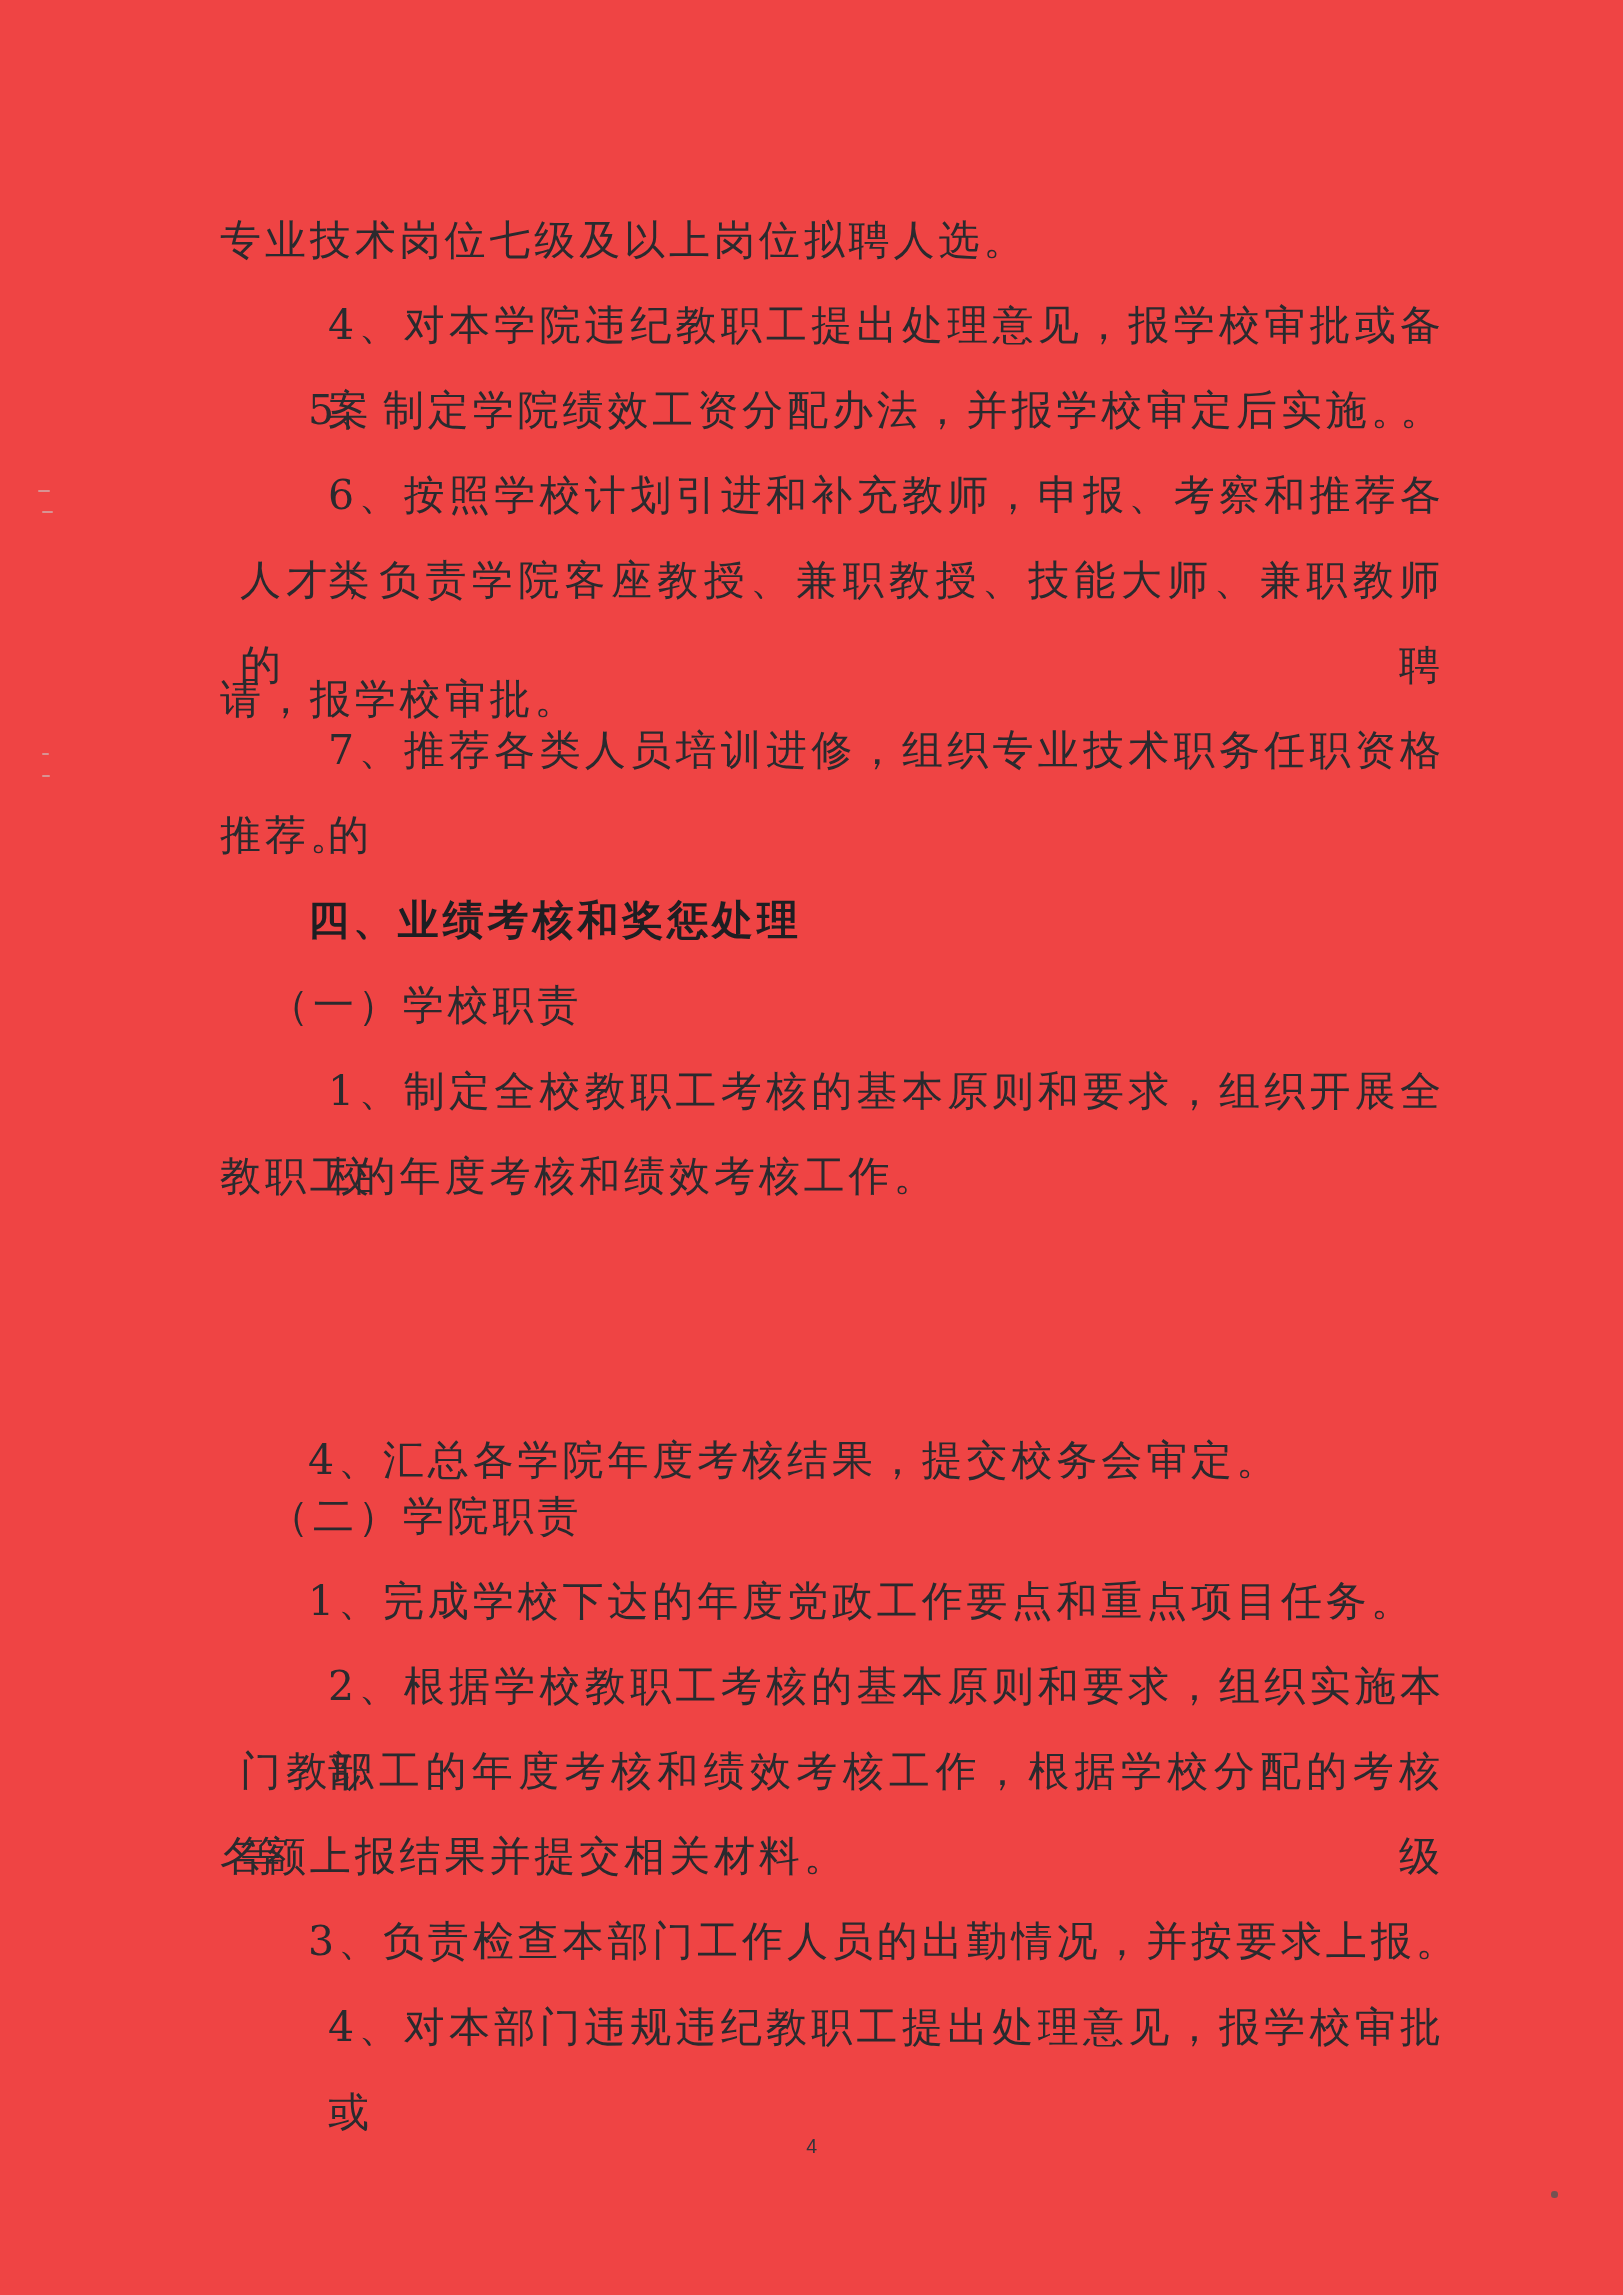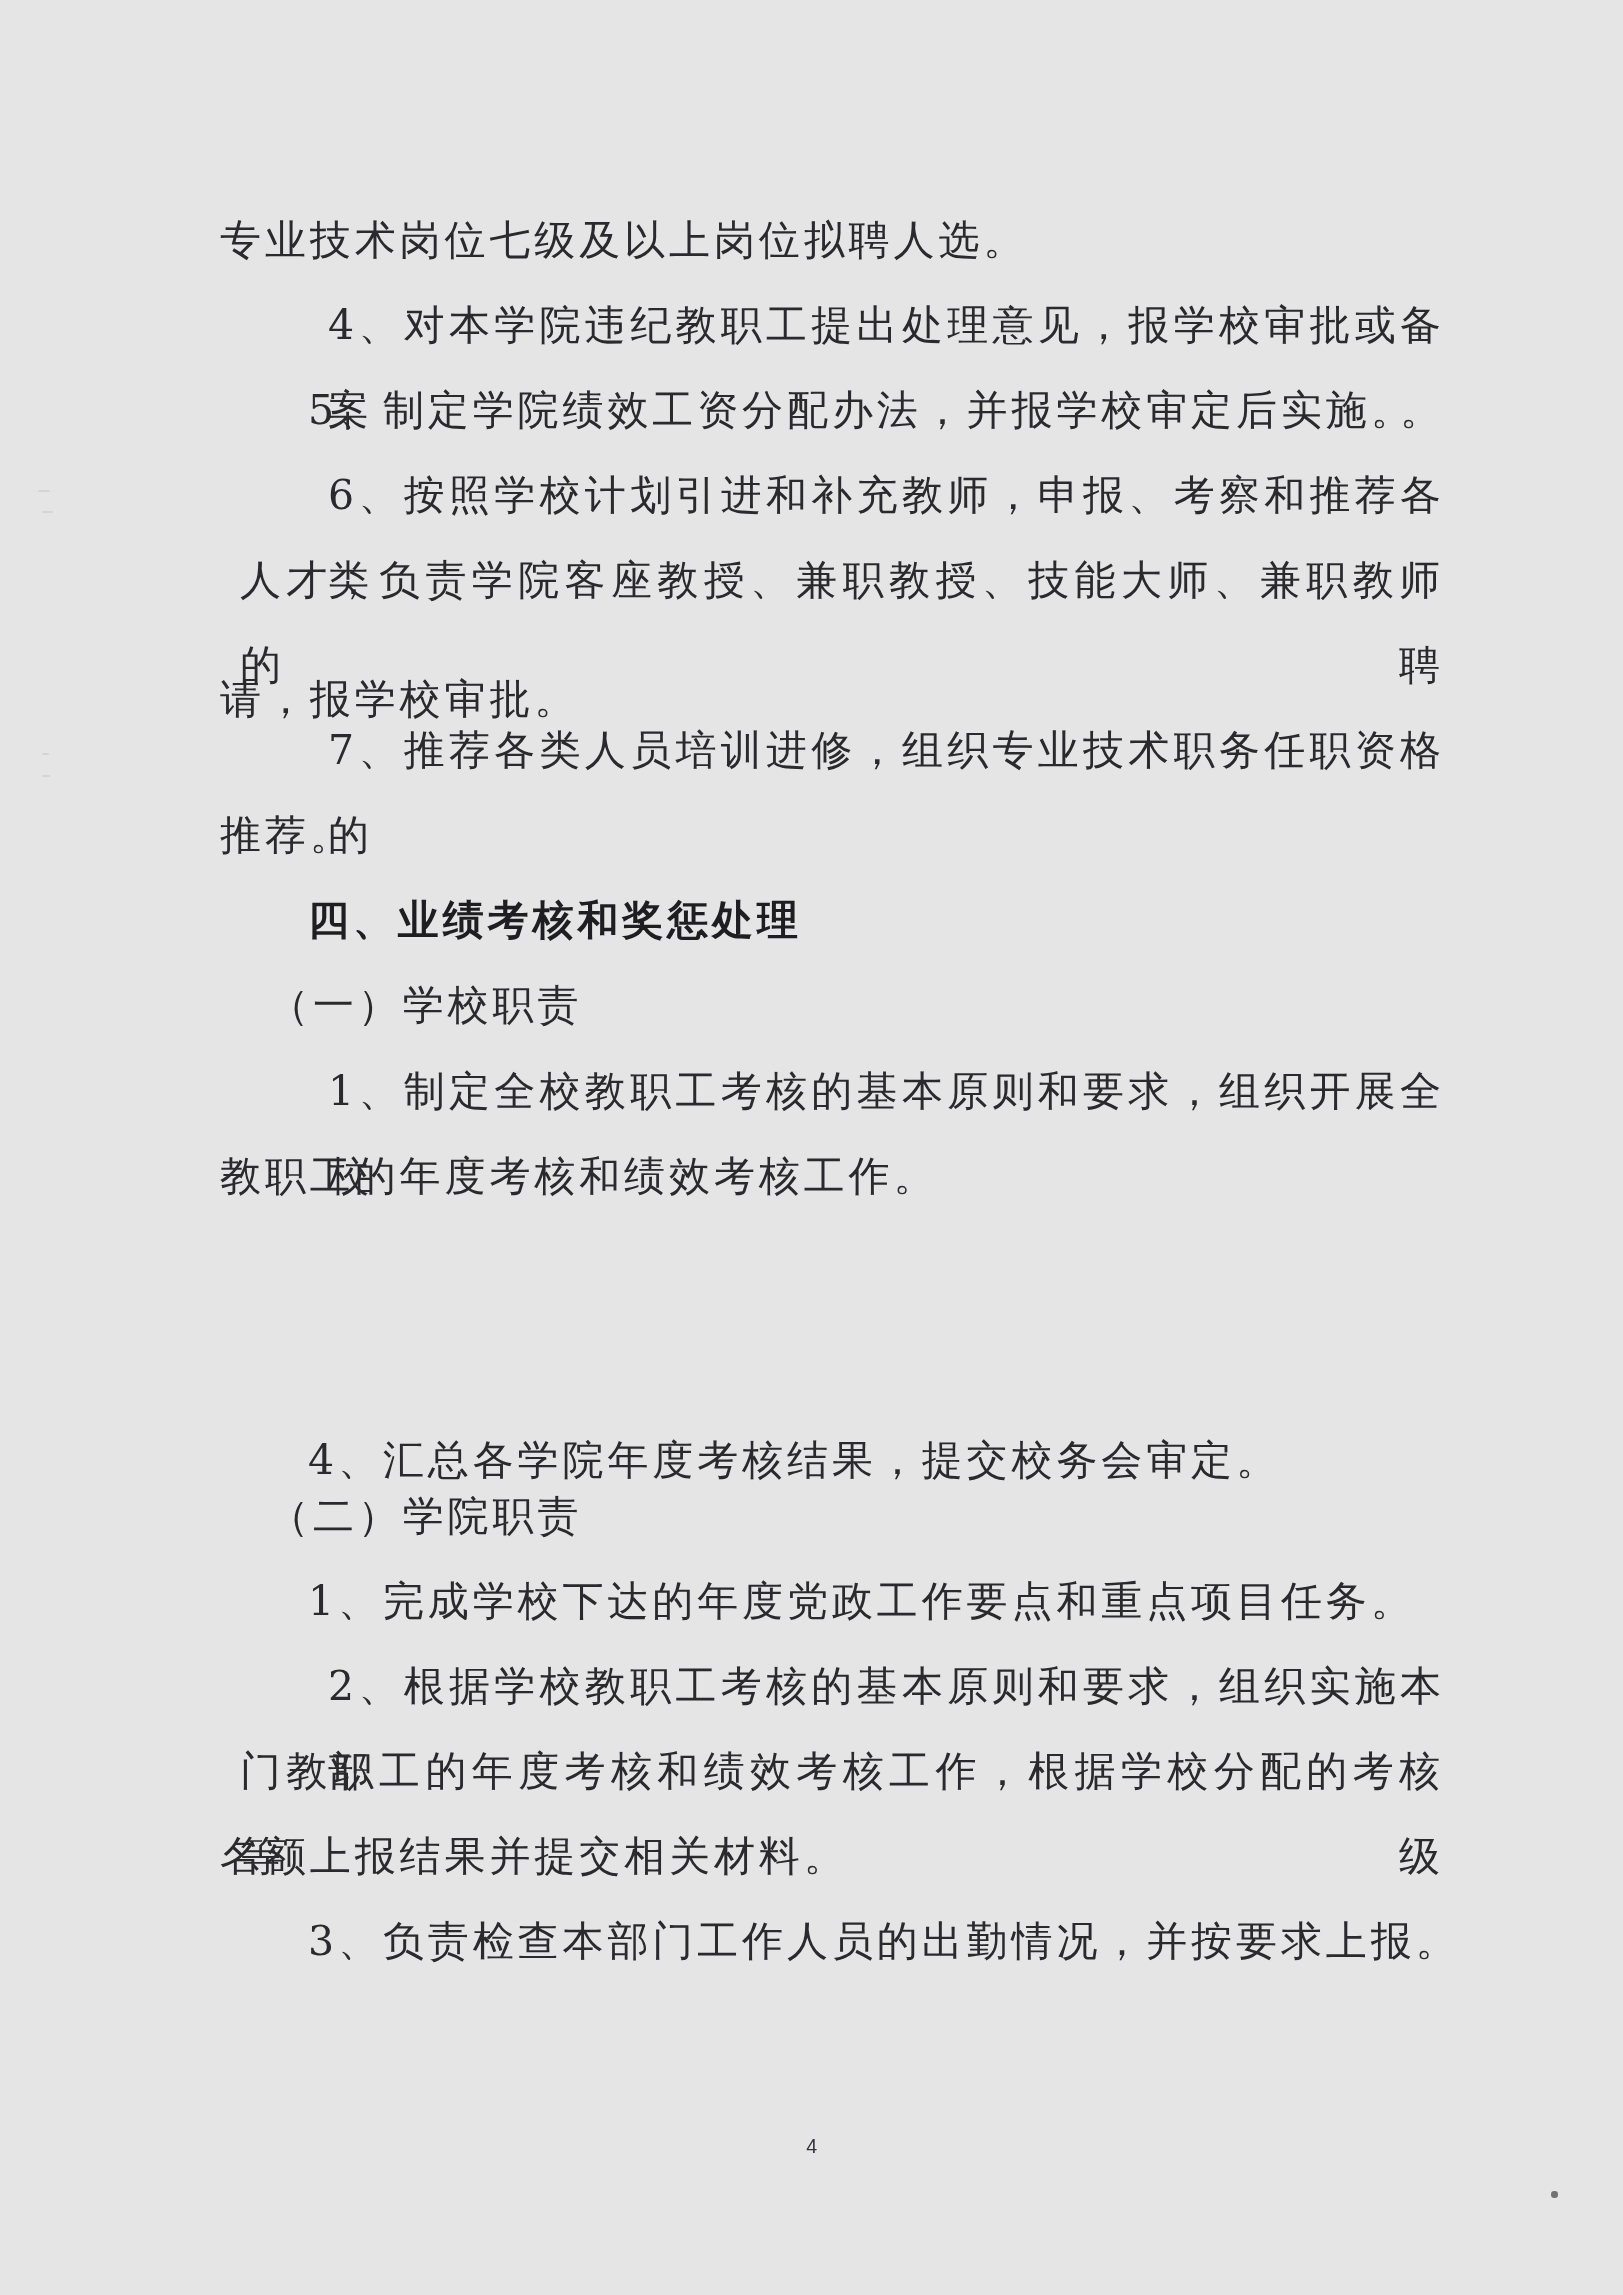--- a/index.html
+++ b/index.html
@@ -13,21 +13,21 @@
     position: relative;
     overflow: hidden;
     font-family: "DejaVu Serif", "Liberation Serif", serif;
     color: #2a2a2e;
   }
   .page {
     position: absolute;
     left: 0; top: 0;
     width: 1623px;
     height: 2295px;
-    background: #e5e5e5;
+    background: #ef4444;
   }
   .line {
     position: absolute;
     left: 220px;
     width: 1204px;
     height: 85px;
     line-height: 85px;
     font-size: 41px;
     letter-spacing: 3.9px;
     white-space: nowrap;
@@ -115,16 +115,17 @@
   <div class="line indent" style="top:1559px;">1、完成学校下达的年度党政工作要点和重点项目任务。</div>
 
   <div class="line indent justify" style="top:1644px;">2、根据学校教职工考核的基本原则和要求，组织实施本部</div>
 
   <div class="line justify" style="top:1729px;">门教职工的年度考核和绩效考核工作，根据学校分配的考核等级</div>
 
   <div class="line" style="top:1814px;">名额上报结果并提交相关材料。</div>
 
   <div class="line indent" style="top:1899px;">3、负责检查本部门工作人员的出勤情况，并按要求上报。</div>
 
+  <div class="line indent justify" style="top:1985px;">4、对本部门违规违纪教职工提出处理意见，报学校审批或</div>
 
   <div class="page-number">4</div>
 </div>
 
 
 </body></html>

